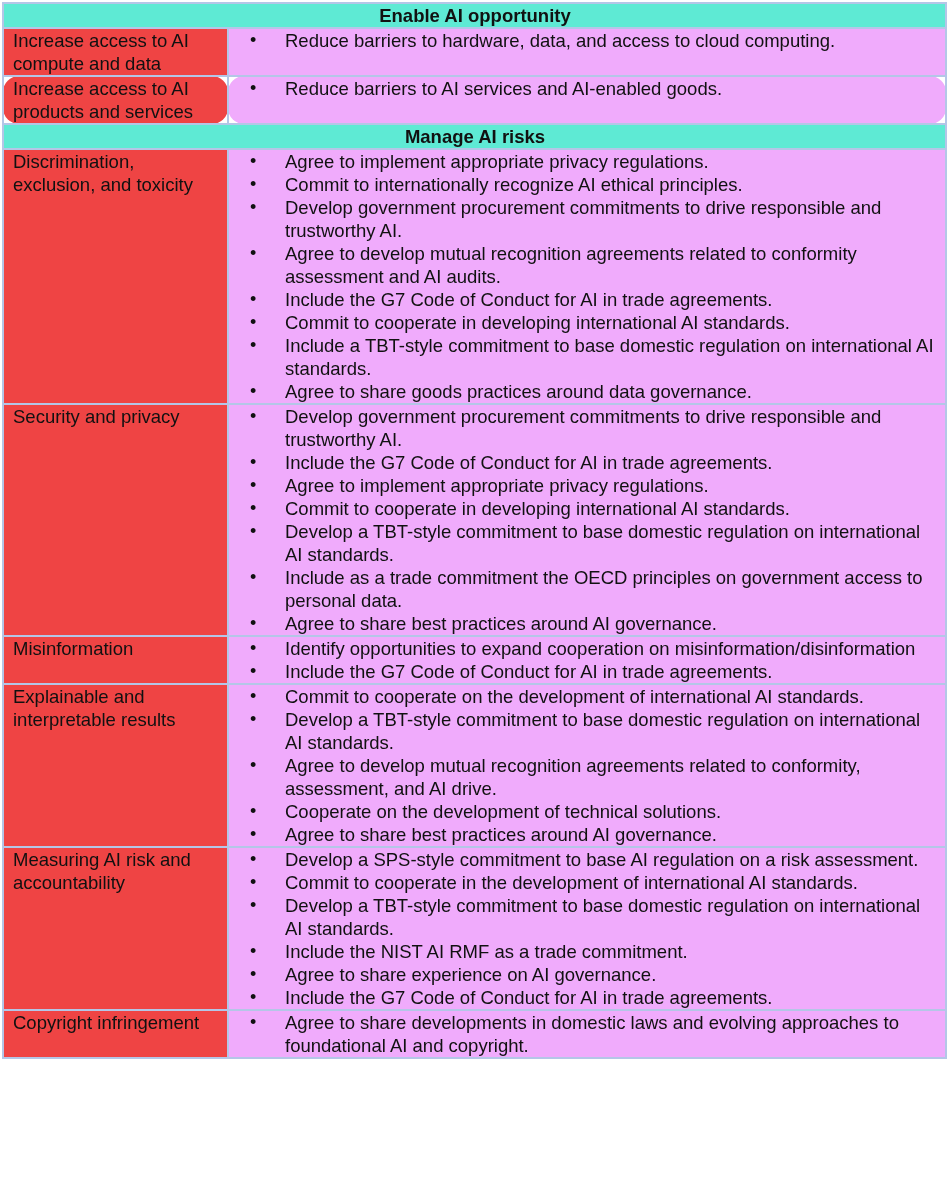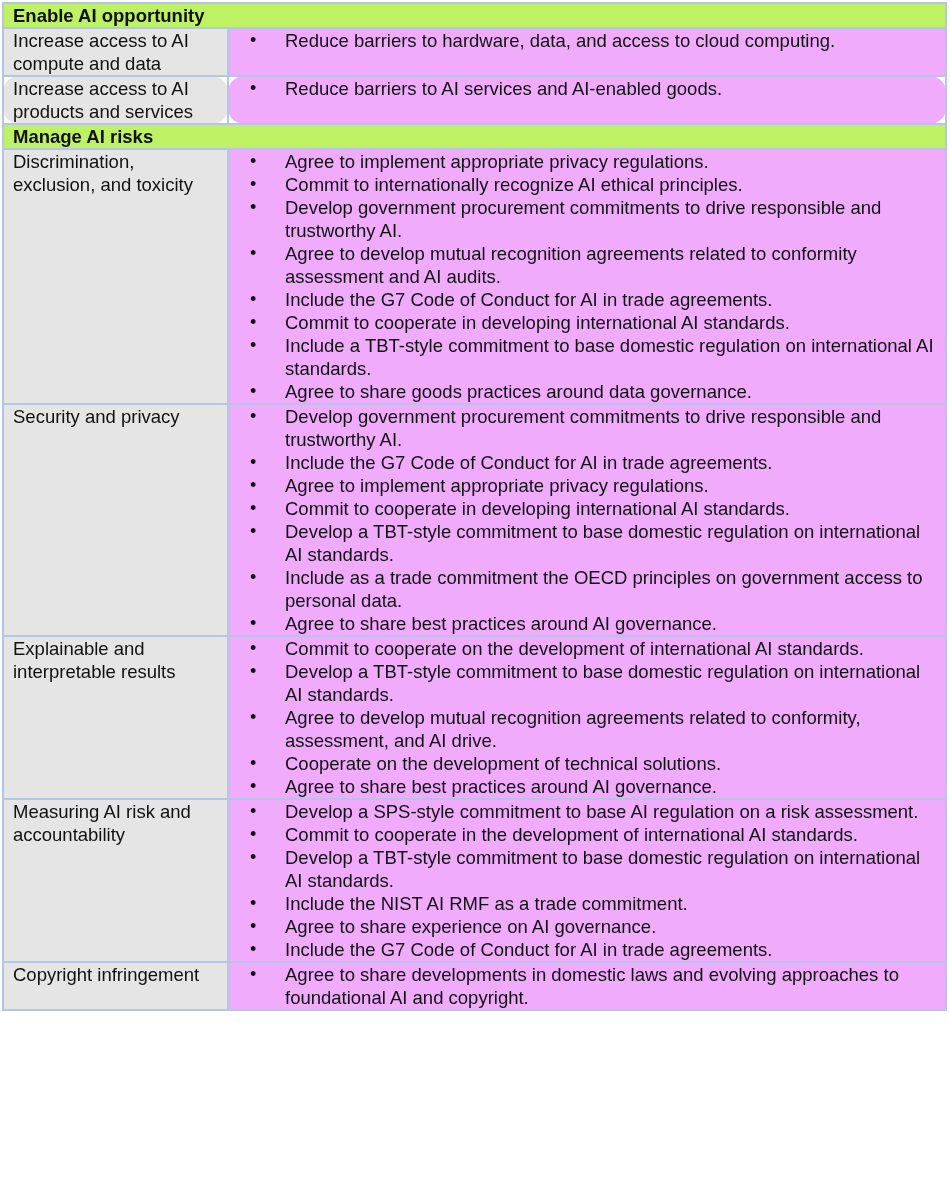--- a/index.html
+++ b/index.html
@@ -12,25 +12,26 @@
     font-size: 18.5px;
     line-height: 23px;
     color: #111111;
   }
   table.main td {
     border: 2px solid #b4c6e7;
     vertical-align: top;
     padding: 0 8px 0 9px;
   }
   tr.section td {
-    background: #bef264;
+    background: #5eead4;
     font-weight: bold;
     padding-left: 9px;
+    text-align: center;
   }
-  td.label { background: #e5e5e5; width: 206px; }
+  td.label { background: #ef4444; width: 206px; }
   td.items { background: #f0abfc; padding-left: 0; }
   ul.bl { list-style: none; margin: 0; padding: 0; }
   ul.bl li { position: relative; padding-left: 47px; }
   ul.bl li::before {
     content: "\2022"; position: absolute; left: 12px; top: 0;
     font-size: 18px;
   }
   tr.r-compute td { height: 46px; }
   tr.r-products td { height: 44px; border-radius: 16px; }
   tr.r-support td { height: 68px; }
@@ -90,20 +91,29 @@
           <li>Include the G7 Code of Conduct for AI in trade agreements.</li>
           <li>Agree to implement appropriate privacy regulations.</li>
           <li>Commit to cooperate in developing international AI standards.</li>
           <li>Develop a TBT-style commitment to base domestic regulation on international AI standards.</li>
           <li>Include as a trade commitment the OECD principles on government access to personal data.</li>
           <li>Agree to share best practices around AI governance.</li>
         </ul>
       </td>
     </tr>
 
+    <tr>
+      <td class="label">Misinformation</td>
+      <td class="items">
+        <ul class="bl">
+          <li>Identify opportunities to expand cooperation on misinformation/disinformation</li>
+          <li>Include the G7 Code of Conduct for AI in trade agreements.</li>
+        </ul>
+      </td>
+    </tr>
 
     <tr>
       <td class="label">Explainable and interpretable results</td>
       <td class="items">
         <ul class="bl">
           <li>Commit to cooperate on the development of international AI standards.</li>
           <li>Develop a TBT-style commitment to base domestic regulation on international AI standards.</li>
           <li>Agree to develop mutual recognition agreements related to conformity, assessment, and AI drive.</li>
           <li>Cooperate on the development of technical solutions.</li>
           <li>Agree to share best practices around AI governance.</li>

